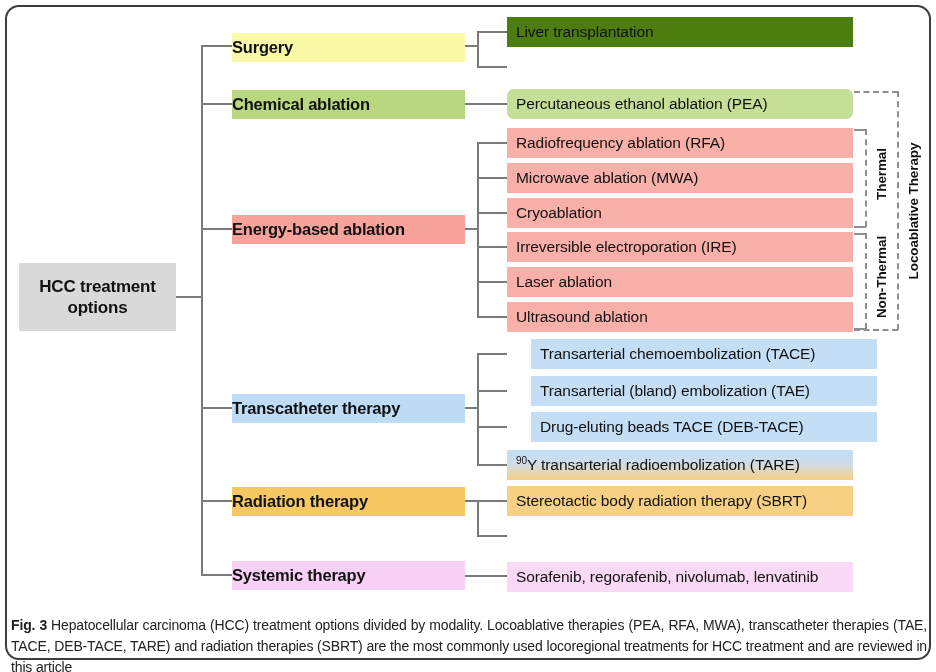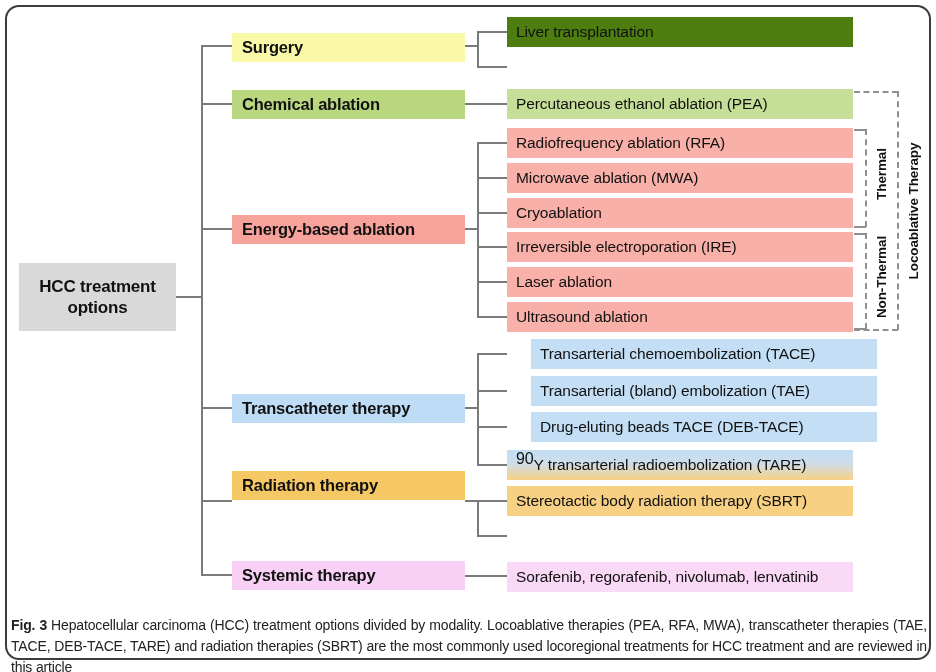--- a/index.html
+++ b/index.html
@@ -15,30 +15,30 @@
   .node{
     position:absolute; box-sizing:border-box; white-space:nowrap; overflow:hidden;
   }
   .root{
     left:19px; top:263px; width:157px; height:68px; background:#d9d9d9;
     font-weight:700; font-size:17px; line-height:21px; text-align:center;
     padding-top:13px; letter-spacing:-0.2px;
   }
   .cat{
     left:232px; width:233px; height:29px; font-weight:700; font-size:16.5px;
-    line-height:29px; padding-left:10px; letter-spacing:-0.2px;
+    line-height:29px; padding-left:0; letter-spacing:-0.2px;
   }
   .leaf{
     left:507px; width:346px; height:30px; font-size:15.5px; line-height:30px;
     padding-left:9px; letter-spacing:-0.1px;
   }
-  .leaf sup{font-size:16px; line-height:0;}
+  .leaf sup{font-size:10px; line-height:0;}
   
   .c-surgery{background:#f9f9a8;}  .l-surgery{background:#4d7c0f;}
-  .c-chem{background:#b9d77f;}     .l-chem{background:#c6df98;}
+  .c-chem{background:#b9d77f;}     .l-chem{background:#c6df98;border-radius:7px;}
   .c-energy{background:#f7a29a;}   .l-energy{background:#f9b0a9;}
   .c-trans{background:#bedcf6;}    .l-trans{background:#c3def5;margin-left:24px;}
   .c-rad{background:#f6c863;}      .l-rad{background:#f7d083;}
   .c-sys{background:#f8d0f6;}      .l-sys{background:#fad9f7;}
   .l-tare{background:linear-gradient(180deg,#c3def5 0%,#cfdde9 45%,#f7d083 100%);}
   
   .hl{position:absolute; height:2px; background:#7a7a7a;}
   .vl{position:absolute; width:2px;  background:#7a7a7a;}
   
   .dash-v{position:absolute; width:0; border-left:2px dashed #8f8f8f;}
@@ -63,21 +63,21 @@
 
   <div class="node root">
     <div>HCC treatment</div>
     <div>options</div>
   </div>
 
   <div class="node cat c-surgery" style="top:33px">Surgery</div>
   <div class="node cat c-chem" style="top:90px">Chemical ablation</div>
   <div class="node cat c-energy" style="top:215px">Energy-based ablation</div>
   <div class="node cat c-trans" style="top:394px">Transcatheter therapy</div>
-  <div class="node cat c-rad" style="top:471px">Radiation therapy</div>
+  <div class="node cat c-rad" style="top:487px">Radiation therapy</div>
   <div class="node cat c-sys" style="top:561px">Systemic therapy</div>
 
   <div class="node leaf l-surgery" style="top:17px">Liver transplantation</div>
   <div class="node leaf l-chem" style="top:89px">Percutaneous ethanol ablation (PEA)</div>
   <div class="node leaf l-energy" style="top:128px">Radiofrequency ablation (RFA)</div>
   <div class="node leaf l-energy" style="top:163px">Microwave ablation (MWA)</div>
   <div class="node leaf l-energy" style="top:198px">Cryoablation</div>
   <div class="node leaf l-energy" style="top:232px">Irreversible electroporation (IRE)</div>
   <div class="node leaf l-energy" style="top:267px">Laser ablation</div>
   <div class="node leaf l-energy" style="top:302px">Ultrasound ablation</div>

